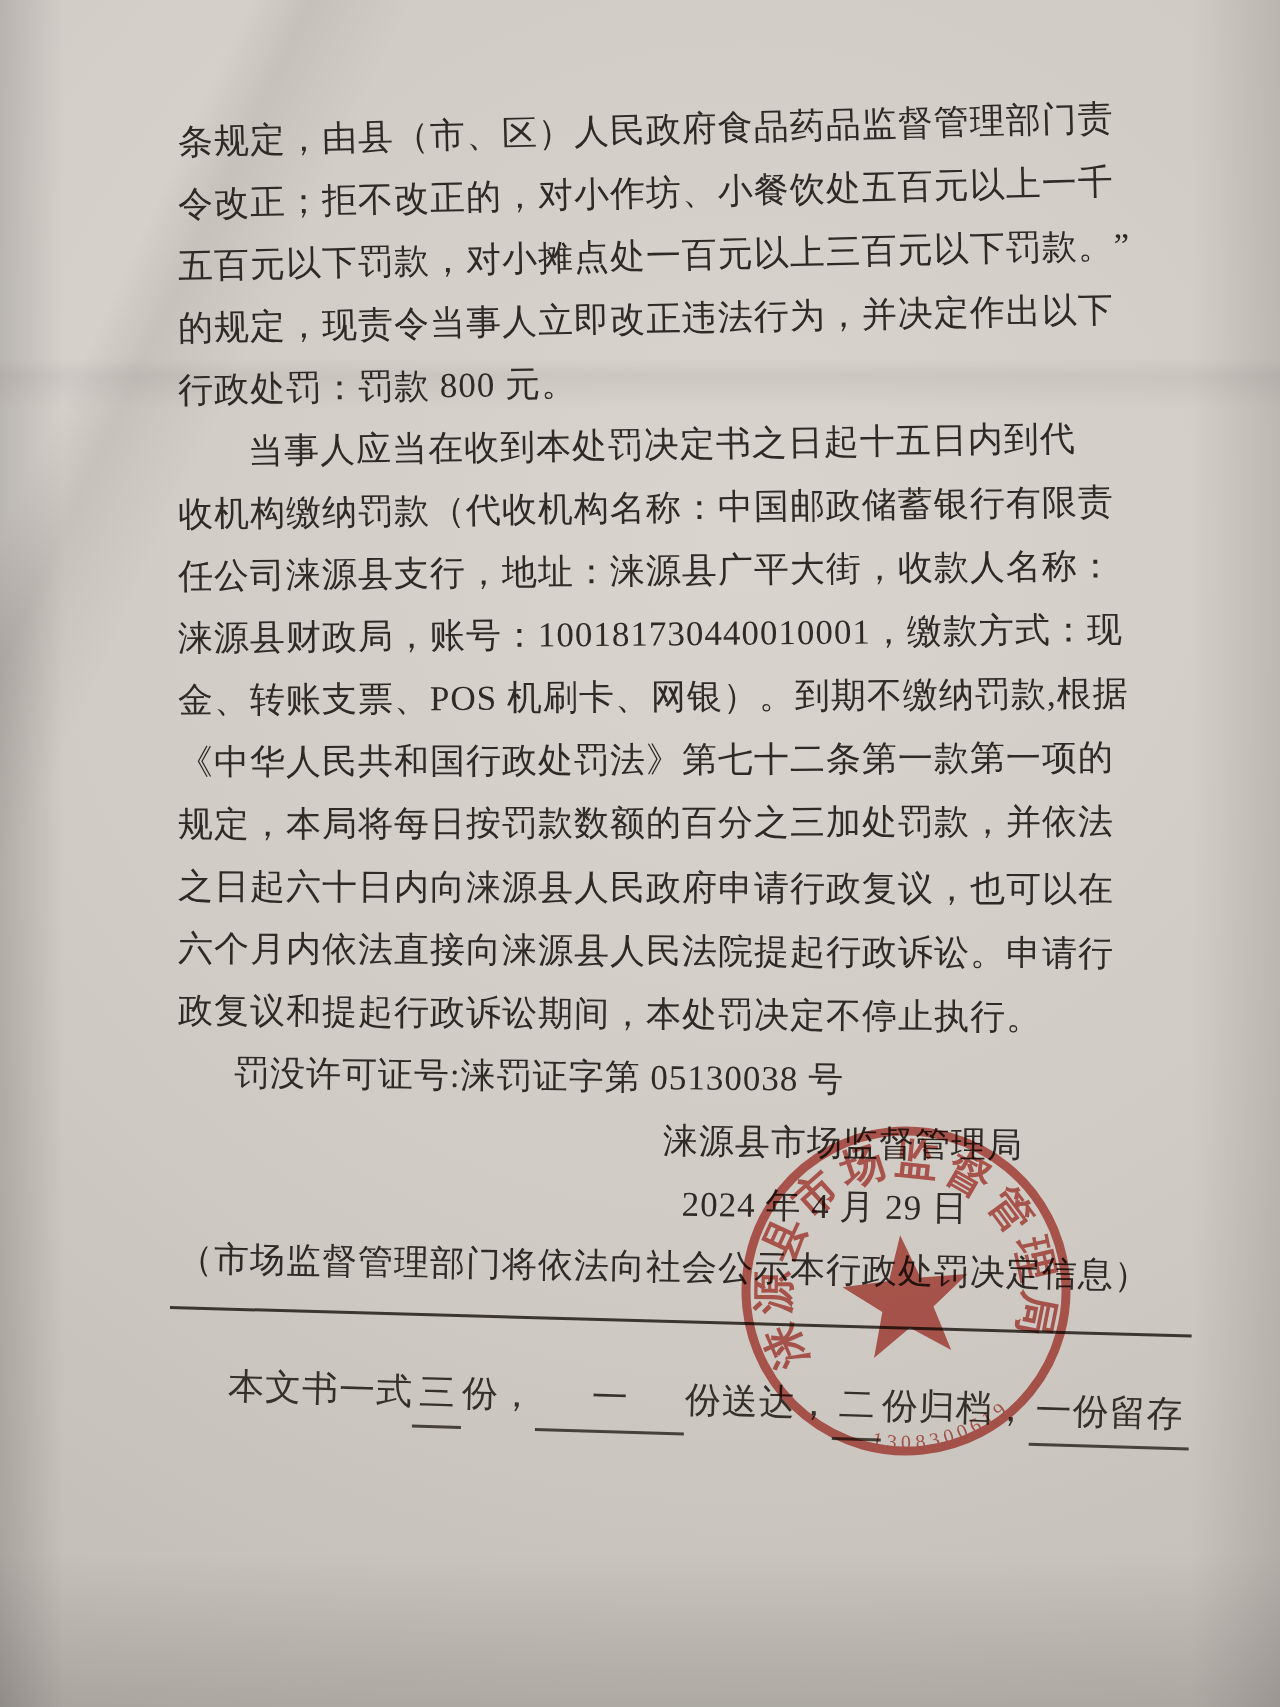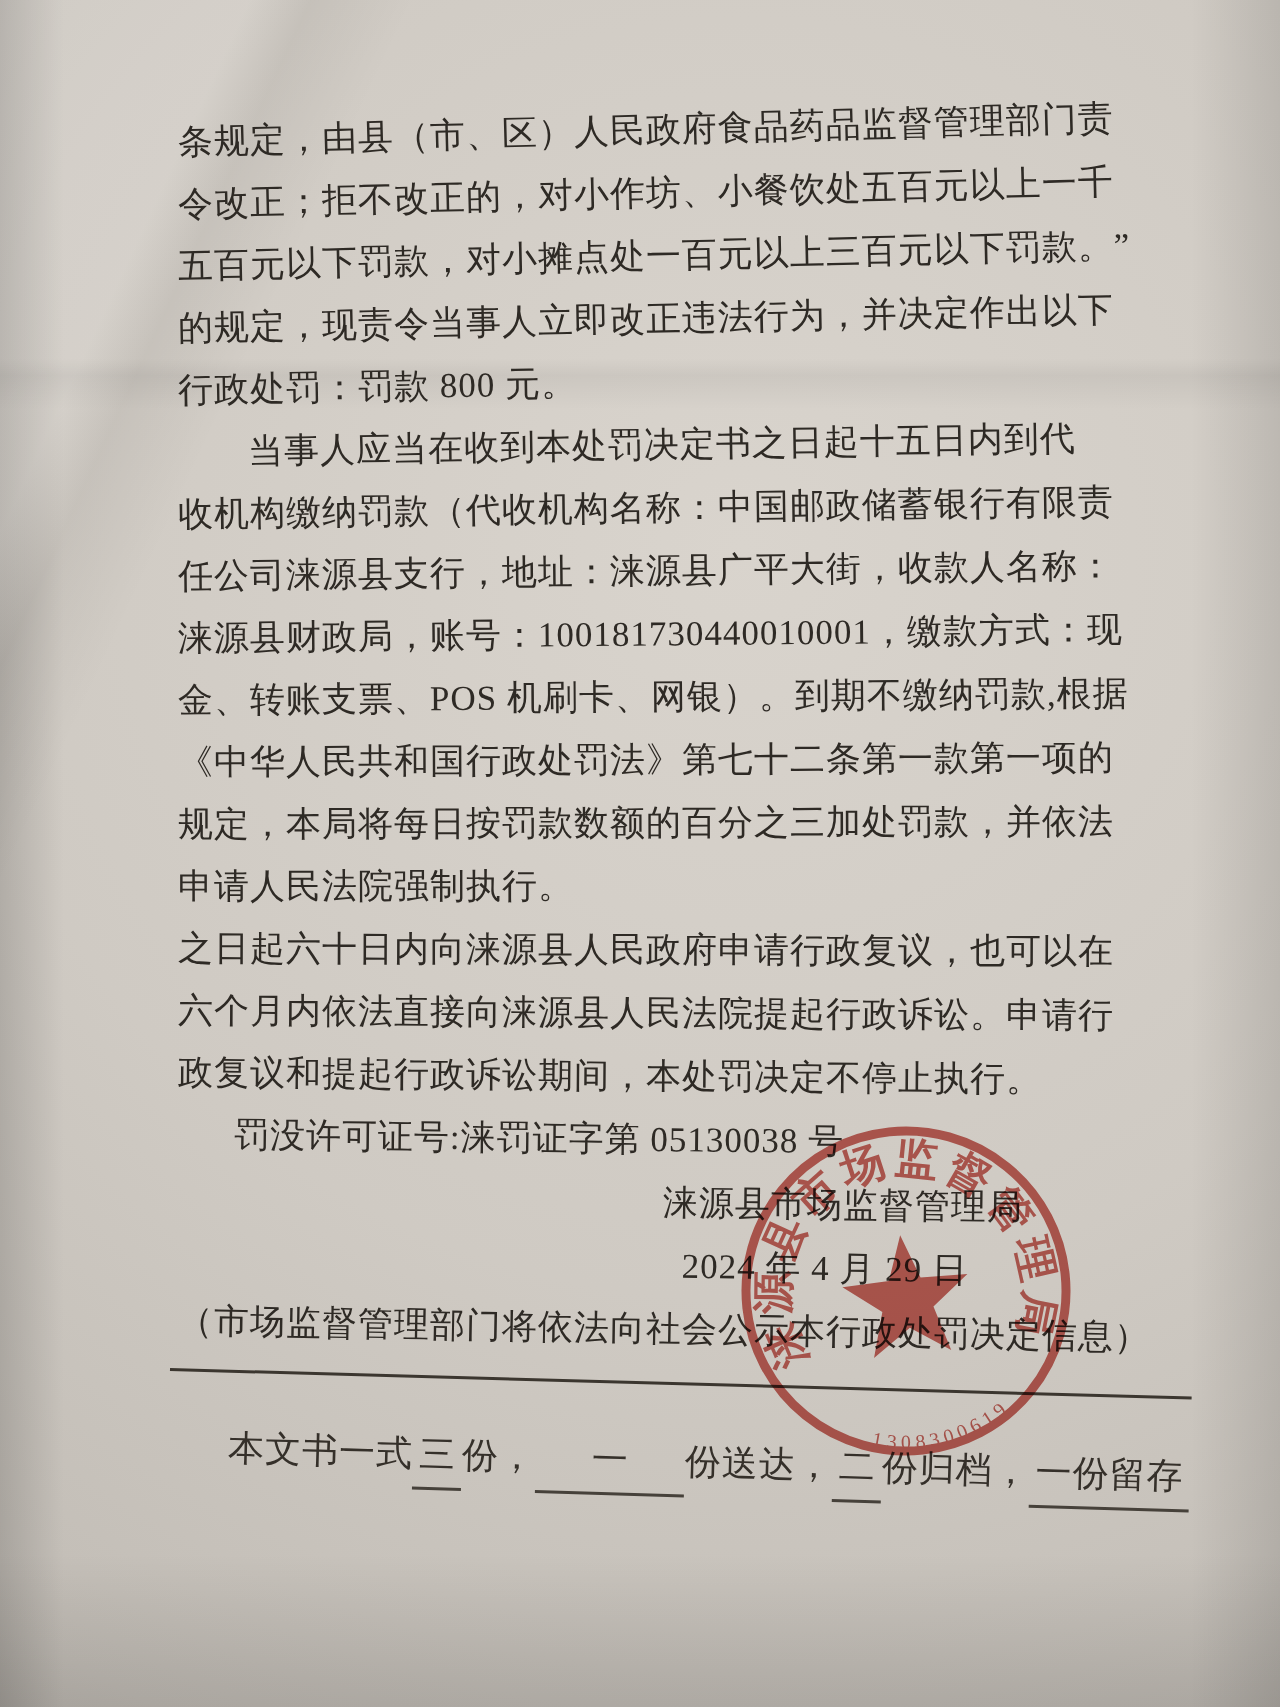--- a/index.html
+++ b/index.html
@@ -44,21 +44,20 @@
     <p class="line" style="--r:-1.26deg">五百元以下罚款，对小摊点处一百元以上三百元以下罚款。”</p>
     <p class="line" style="--r:-1.14deg">的规定，现责令当事人立即改正违法行为，并决定作出以下</p>
     <p class="line" style="--r:-1.02deg">行政处罚：罚款 800 元。</p>
     <p class="line ind" style="--r:-0.90deg">当事人应当在收到本处罚决定书之日起十五日内到代</p>
     <p class="line" style="--r:-0.78deg">收机构缴纳罚款（代收机构名称：中国邮政储蓄银行有限责</p>
     <p class="line" style="--r:-0.66deg">任公司涞源县支行，地址：涞源县广平大街，收款人名称：</p>
     <p class="line" style="--r:-0.54deg">涞源县财政局，账号：100181730440010001，缴款方式：现</p>
     <p class="line" style="--r:-0.42deg">金、转账支票、POS 机刷卡、网银）。到期不缴纳罚款,根据</p>
     <p class="line" style="--r:-0.30deg">《中华人民共和国行政处罚法》第七十二条第一款第一项的</p>
     <p class="line" style="--r:-0.18deg">规定，本局将每日按罚款数额的百分之三加处罚款，并依法</p>
-    <p class="line" style="--r:-0.06deg">申请人民法院强制执行。</p>
     <p class="line" style="--r:0.18deg">之日起六十日内向涞源县人民政府申请行政复议，也可以在</p>
     <p class="line" style="--r:0.32deg">六个月内依法直接向涞源县人民法院提起行政诉讼。申请行</p>
     <p class="line" style="--r:0.46deg">政复议和提起行政诉讼期间，本处罚决定不停止执行。</p>
     <p class="line ind-sm" style="--r:0.60deg">罚没许可证号:涞罚证字第 05130038 号</p>
 
     <p class="line sig" style="--r:0.75deg">涞源县市场监督管理局</p>
     <p class="line sig-date" style="--r:0.88deg">2024 年 4 月 29 日</p>
     <p class="line" style="--r:1.00deg">（市场监督管理部门将依法向社会公示本行政处罚决定信息）</p>
 
     <div class="rule"></div>

